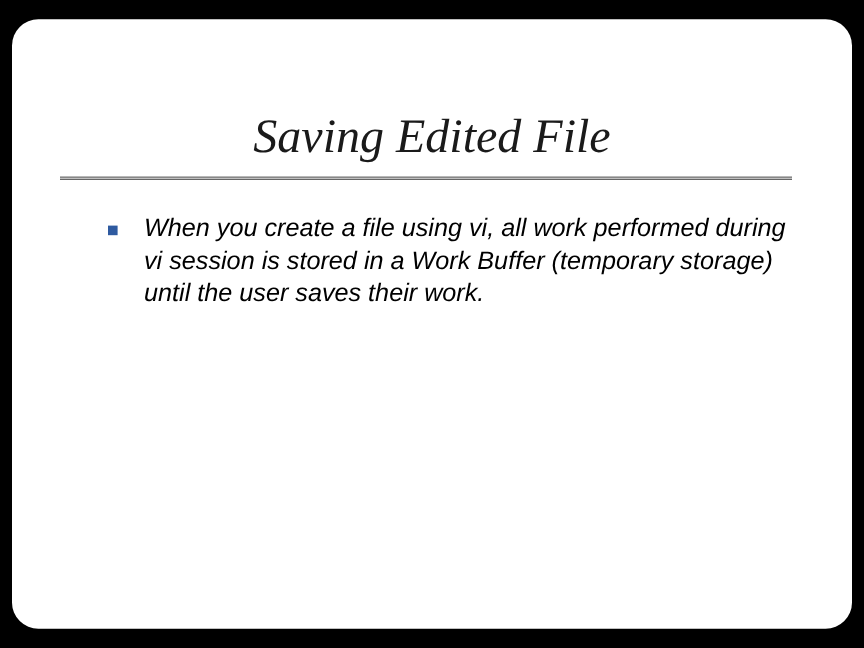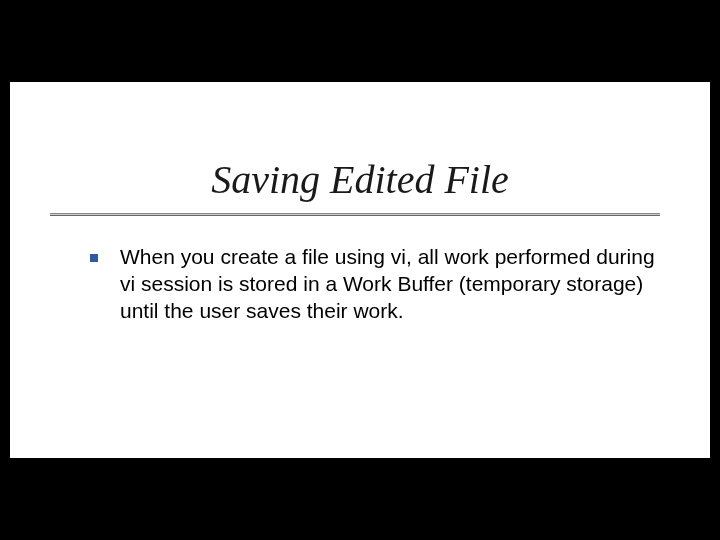--- a/index.html
+++ b/index.html
@@ -6,24 +6,25 @@
   html, body { width: 720px; height: 540px; }
   body {
     background: #000;
     display: flex;
     align-items: center;
     justify-content: center;
     font-family: Verdana, Geneva, sans-serif;
   }
   .slide {
     width: 700px;
-    height: 376px;
+    height: 508px;
     background: #fff;
     padding: 24px 40px 40px 40px;
     position: relative;
+    border-radius: 22px;
   }
   .title {
     font-family: "Times New Roman", Times, serif;
     font-size: 40px;
     font-style: italic;
     color: #1a1a1a;
     text-align: center;
     margin: 50px 0 10px 0;
     font-weight: 400;
   }
@@ -41,20 +42,21 @@
     list-style: none;
     padding: 0 10px 0 40px;
   }
   ul.bullets li {
     position: relative;
     padding-left: 30px;
     font-size: 21px;
     line-height: 1.28;
     color: #000;
     margin-bottom: 30px;
+    font-style: italic;
   }
   ul.bullets li .sq {
     position: absolute;
     left: 0;
     top: 10px;
     width: 8px;
     height: 8px;
     background: #2e5aa0;
   }
 </style>

